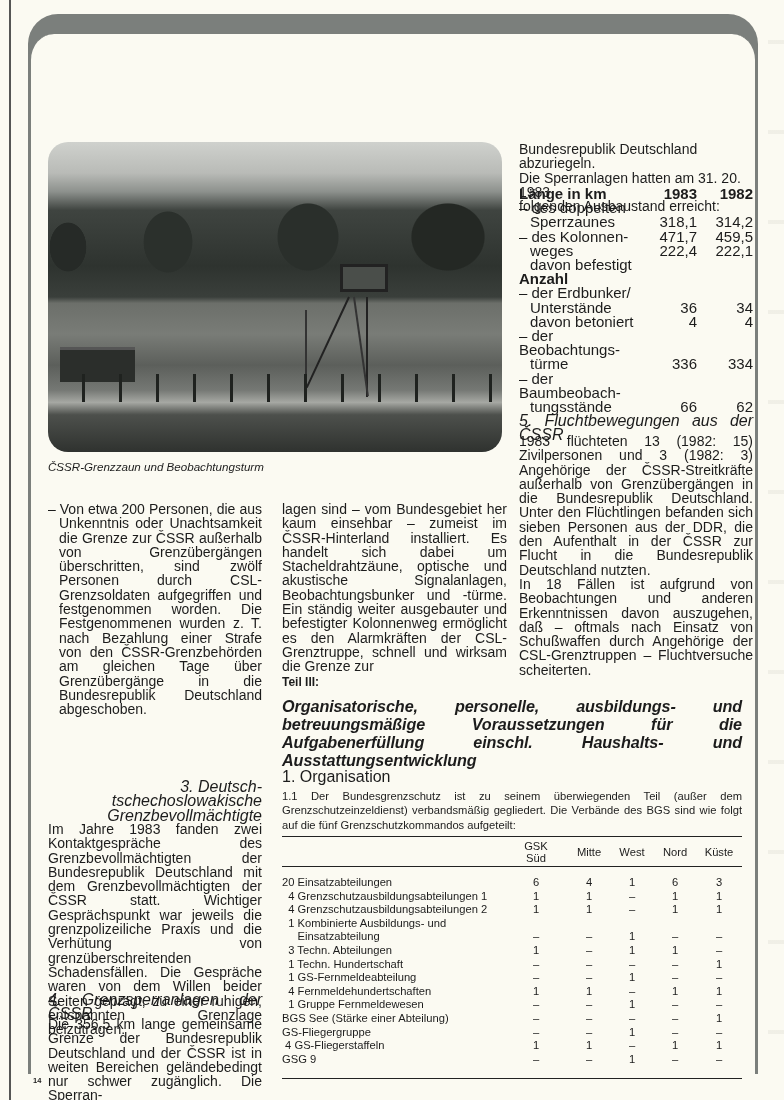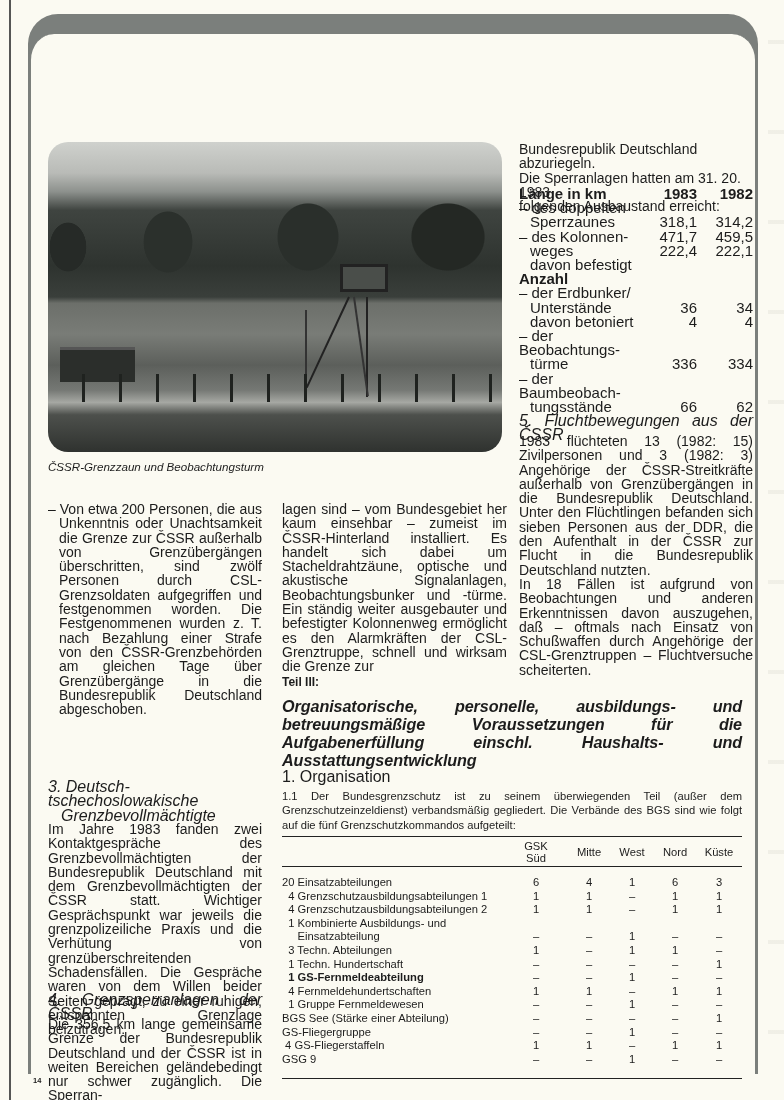--- a/index.html
+++ b/index.html
@@ -172,21 +172,21 @@
 <div class="col h-italic" style="left:519px; top:414px; width:234px;">5. Fluchtbewegungen aus der ČSSR</div>
 <div class="col" style="left:519px; top:434px; width:234px;">
   <p>1983 flüchteten 13 (1982: 15) Zivilpersonen und 3 (1982: 3) Angehörige der ČSSR-Streitkräfte außerhalb von Grenzübergängen in die Bundesrepublik Deutschland. Unter den Flüchtlingen befanden sich sieben Personen aus der DDR, die den Aufenthalt in der ČSSR zur Flucht in die Bundesrepublik Deutschland nutzten.</p>
   <p>In 18 Fällen ist aufgrund von Beobachtungen und anderen Erkenntnissen davon auszugehen, daß – oftmals nach Einsatz von Schußwaffen durch Angehörige der CSL-Grenztruppen – Fluchtversuche scheiterten.</p>
 </div>
 
 <div class="col" style="left:48px; top:502px; width:214px;">
   <p class="dash-item">– Von etwa 200 Personen, die aus Unkenntnis oder Unachtsamkeit die Grenze zur ČSSR außerhalb von Grenzübergängen überschritten, sind zwölf Personen durch CSL-Grenzsoldaten aufgegriffen und festgenommen worden. Die Festgenommenen wurden z. T. nach Bezahlung einer Strafe von den ČSSR-Grenzbehörden am gleichen Tage über Grenzübergänge in die Bundesrepublik Deutschland abgeschoben.</p>
 </div>
 
-<div class="col h-italic" style="left:48px; top:780px; width:214px; text-align:left;">
+<div class="col h-italic" style="left:48px; top:780px; width:214px; text-align:right;">
   <p>3. Deutsch-tschechoslowakische</p>
   <p style="padding-left:13px;">Grenzbevollmächtigte</p>
 </div>
 <div class="col" style="left:48px; top:822px; width:214px;">Im Jahre 1983 fanden zwei Kontaktgespräche des Grenzbevollmächtigten der Bundesrepublik Deutschland mit dem Grenzbevollmächtigten der ČSSR statt. Wichtiger Gesprächspunkt war jeweils die grenzpolizeiliche Praxis und die Verhütung von grenzüberschreitenden Schadensfällen. Die Gespräche waren von dem Willen beider Seiten geprägt, zu einer ruhigen, entspannten Grenzlage beizutragen.</div>
 
 <div class="col h-italic" style="left:48px; top:993px; width:214px;">4. Grenzsperranlagen der ČSSR</div>
 <div class="col" style="left:48px; top:1017px; width:214px;">Die 356,5 km lange gemeinsame Grenze der Bundesrepublik Deutschland und der ČSSR ist in weiten Bereichen geländebedingt nur schwer zugänglich. Die Sperran-</div>
 
 <div class="col" style="left:282px; top:502px; width:225px;">lagen sind – vom Bundesgebiet her kaum einsehbar – zumeist im ČSSR-Hinterland installiert. Es handelt sich dabei um Stacheldrahtzäune, optische und akustische Signalanlagen, Beobachtungsbunker und -türme. Ein ständig weiter ausgebauter und befestigter Kolonnenweg ermöglicht es den Alarmkräften der CSL-Grenztruppe, schnell und wirksam die Grenze zur</div>
 
@@ -255,21 +255,21 @@
       </div>
       <div class="tr">
         <span class="name" style="white-space: pre;">  1 Techn. Hundertschaft</span>
         <span class="c c0">–</span>
         <span class="c c1">–</span>
         <span class="c c2">–</span>
         <span class="c c3">–</span>
         <span class="c c4">1</span>
       </div>
       <div class="tr">
-        <span class="name" style="white-space: pre; font-weight: bold;">  1 GS-Fernmeldeabteilung</span>
+        <span class="name" style="white-space: pre;">  1 GS-Fernmeldeabteilung</span>
         <span class="c c0">–</span>
         <span class="c c1">–</span>
         <span class="c c2">1</span>
         <span class="c c3">–</span>
         <span class="c c4">–</span>
       </div>
       <div class="tr">
         <span class="name" style="white-space: pre;">  4 Fernmeldehundertschaften</span>
         <span class="c c0">1</span>
         <span class="c c1">1</span>

